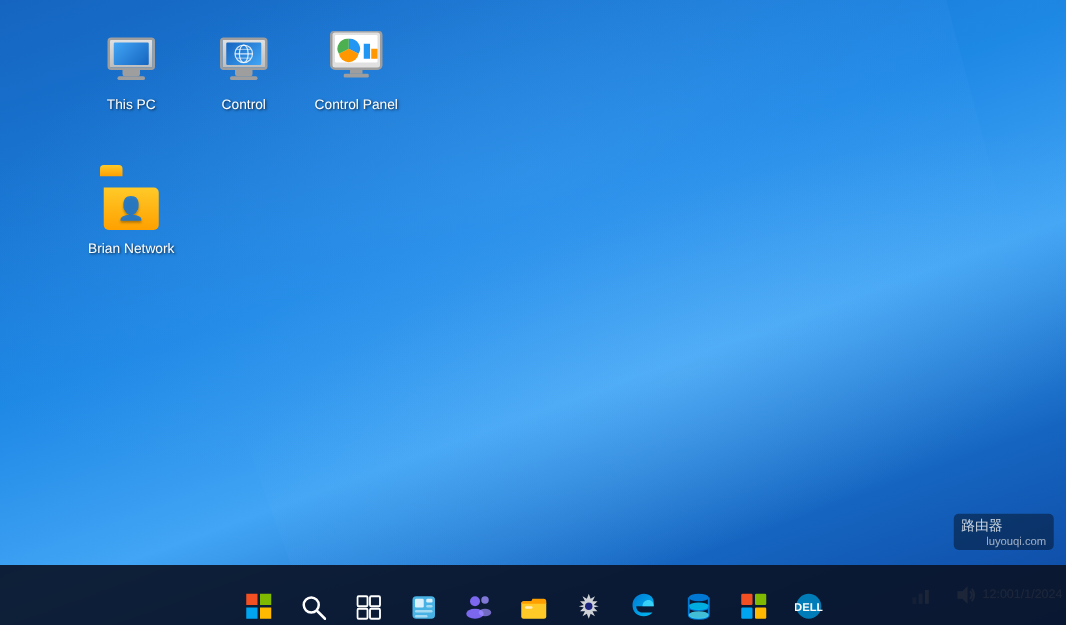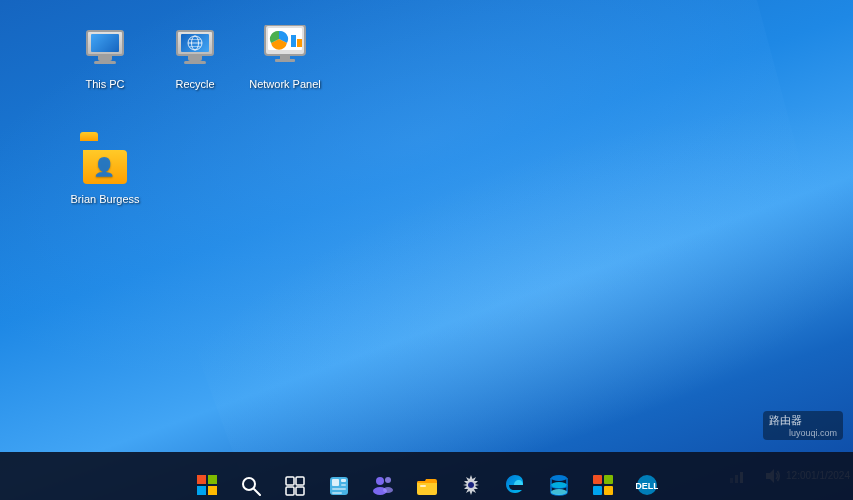--- a/index.html
+++ b/index.html
@@ -289,21 +289,21 @@
                 <line x1="1" y1="8" x2="15" y2="8" stroke="rgba(255,255,255,0.8)" stroke-width="1"></line>
                 <line x1="2.5" y1="4.5" x2="13.5" y2="4.5" stroke="rgba(255,255,255,0.6)" stroke-width="0.8"></line>
                 <line x1="2.5" y1="11.5" x2="13.5" y2="11.5" stroke="rgba(255,255,255,0.6)" stroke-width="0.8"></line>
               </svg>
             </div>
           </div>
           <div class="monitor-stand"></div>
           <div class="monitor-base"></div>
         </div>
       </div>
-      <div class="icon-label">Recycle</div>
+      <div class="icon-label">Control</div>
     </div>
 
     <div class="desktop-icon">
       <div class="icon-img">
         <svg width="48" height="44" viewBox="0 0 48 44" xmlns="http://www.w3.org/2000/svg">
 
           <rect x="4" y="0" width="40" height="30" rx="3" fill="#e0e0e0" stroke="#9e9e9e" stroke-width="2"></rect>
           <rect x="7" y="3" width="34" height="22" rx="1" fill="white"></rect>
 
           <circle cx="18" cy="14" r="8" fill="#e0e0e0"></circle>
@@ -311,36 +311,36 @@
           <path d="M18 14 L25.9 18 A8 8 0 0 1 10.1 18 Z" fill="#ff9800"></path>
           <path d="M18 14 L10.1 18 A8 8 0 0 1 18 6 Z" fill="#4caf50"></path>
 
           <rect x="30" y="10" width="5" height="12" fill="#2196f3"></rect>
           <rect x="36" y="14" width="5" height="8" fill="#ff9800"></rect>
 
           <rect x="19" y="30" width="10" height="4" fill="#9e9e9e"></rect>
           <rect x="14" y="34" width="20" height="3" rx="1" fill="#9e9e9e"></rect>
         </svg>
       </div>
-      <div class="icon-label">Network Panel</div>
+      <div class="icon-label">Control Panel</div>
     </div>
   </div>
 
   <div style="position:absolute; top:130px; left:65px; display:flex; flex-direction:row; gap:10px;">
 
     <div class="desktop-icon">
       <div class="icon-img">
         <div style="position:relative; width:50px; height:44px; display:flex; align-items:flex-end; justify-content:center;">
           <div class="folder-tab"></div>
           <div class="folder-body">
             <span class="folder-person">👤</span>
           </div>
         </div>
       </div>
-      <div class="icon-label">Brian Burgess</div>
+      <div class="icon-label">Brian Network</div>
     </div>
 
   </div>
 
   <div class="watermark">
     <div style="color:rgba(255,255,255,0.8);font-size:11px;">路由器</div>
     <div style="color:rgba(255,255,255,0.6);font-size:9px;padding-left:20px;">luyouqi.com</div>
   </div>
 
   <div id="taskbar">

